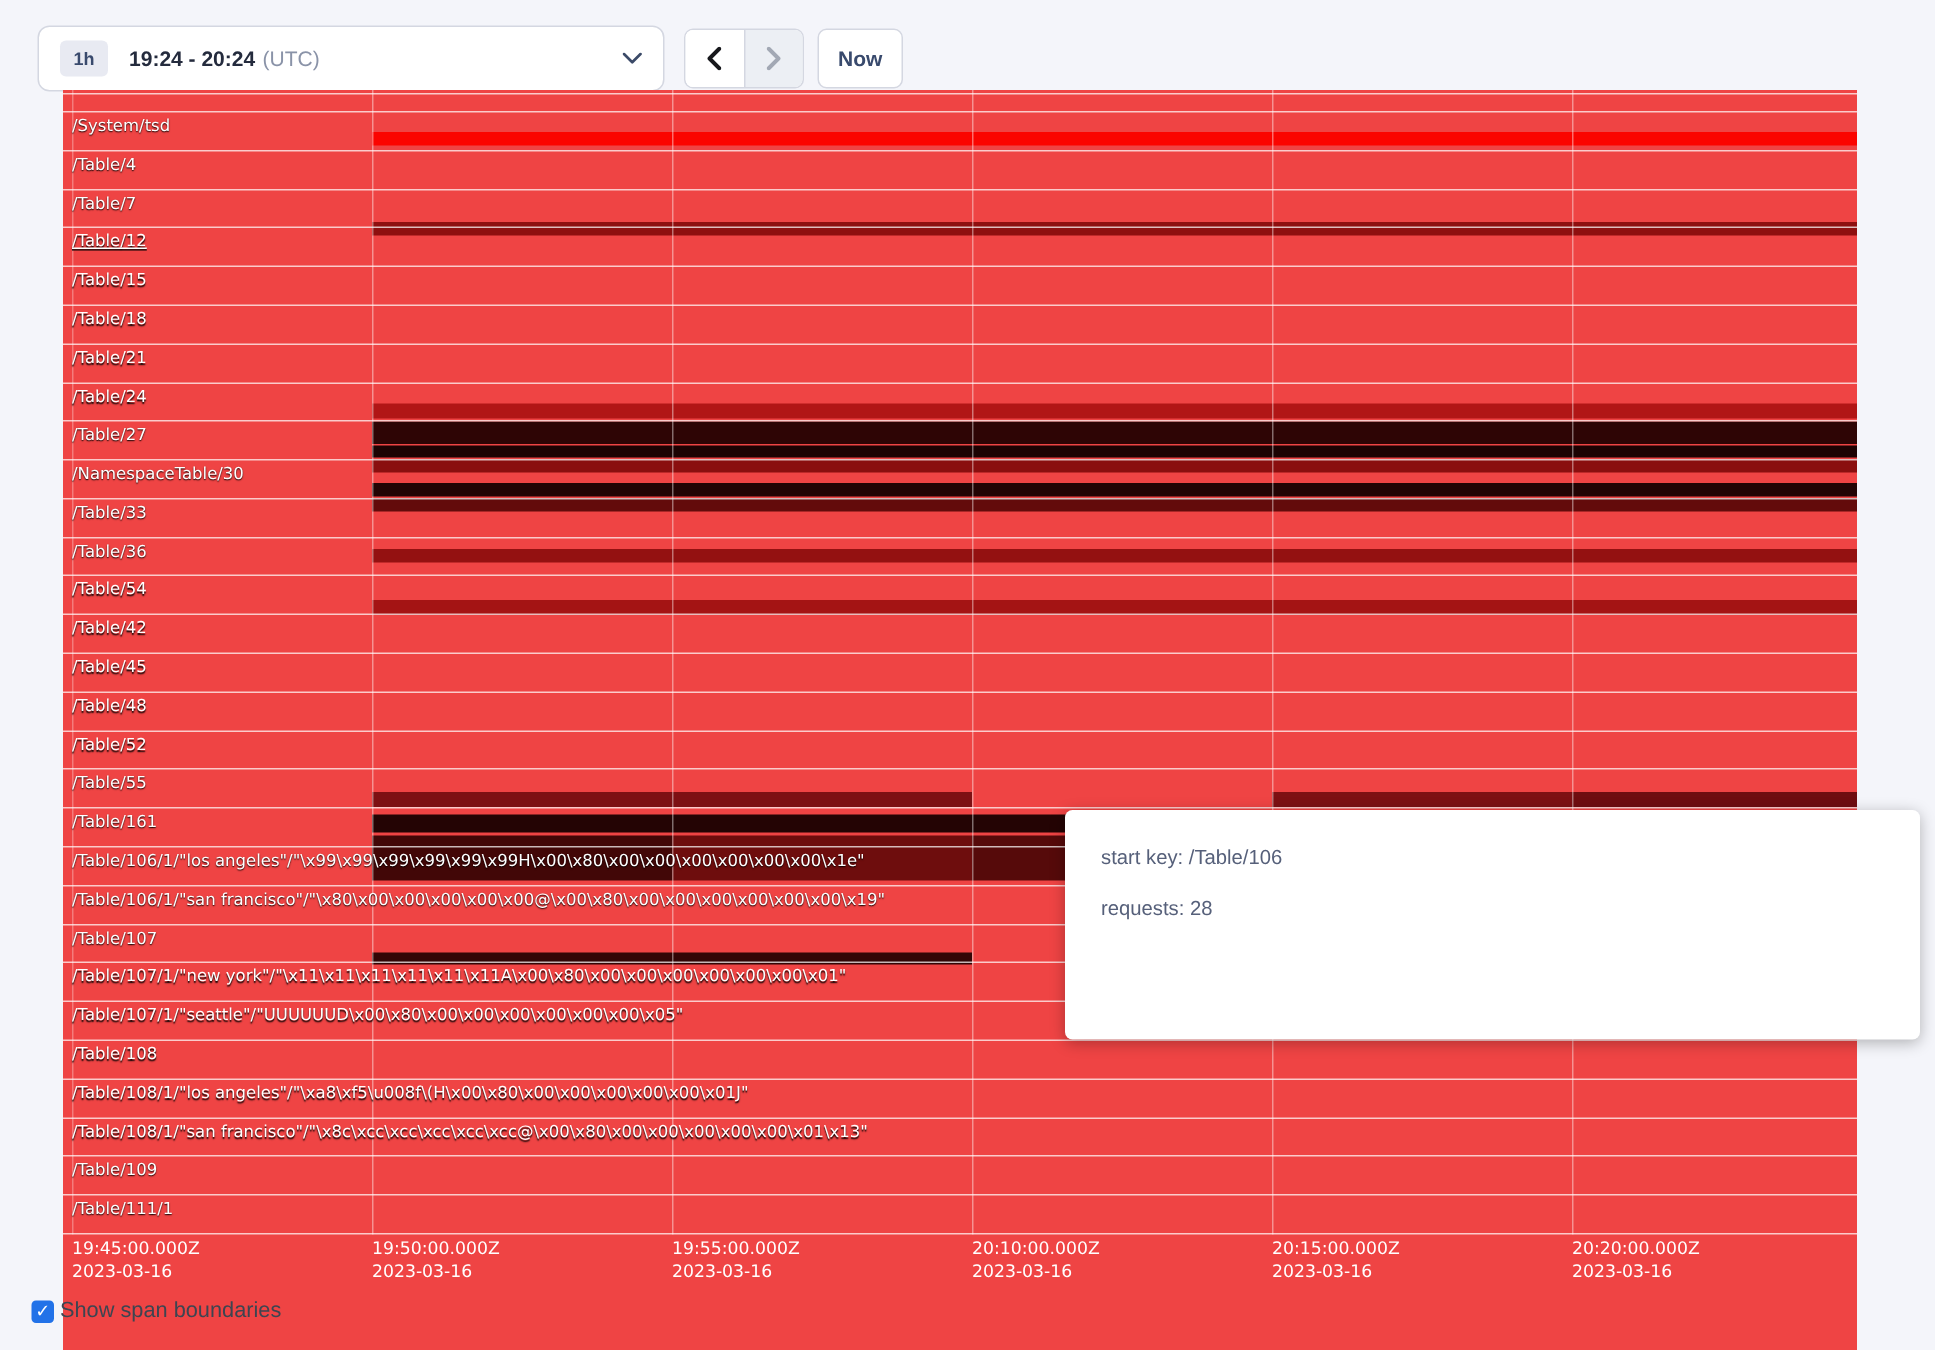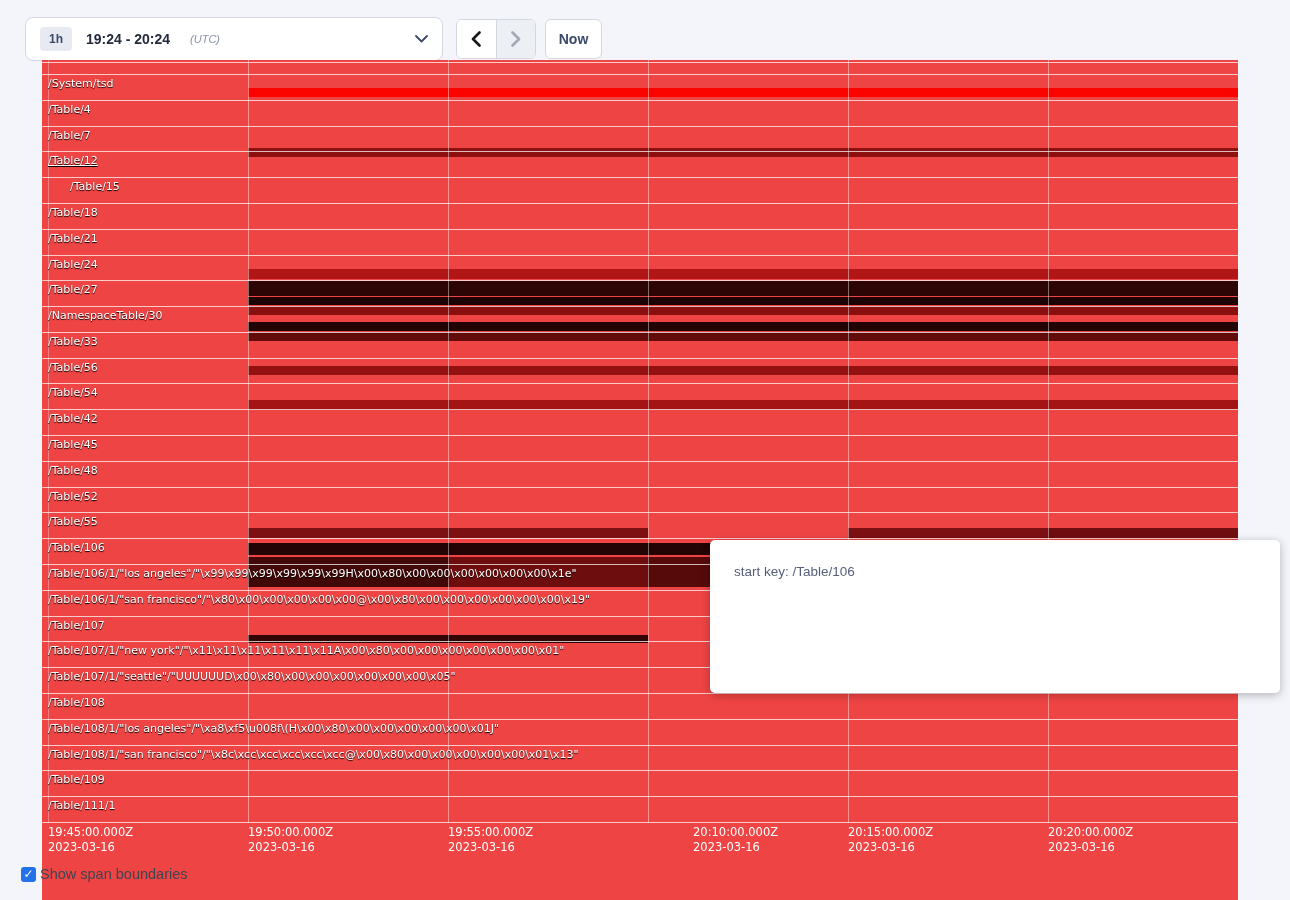--- a/index.html
+++ b/index.html
@@ -12,21 +12,21 @@
   .range-select{
     position:absolute;left:25px;top:17px;width:418px;height:44px;
     background:#fff;border:1px solid #d4d7e1;border-radius:8px;
     display:flex;align-items:center;box-sizing:border-box;cursor:pointer;
   }
   .badge{
     background:#e8eaf2;color:#394a6d;font-weight:bold;font-size:12px;
     border-radius:4px;padding:5px 9px;margin-left:14px;
   }
   .range-text{color:#242b3d;font-weight:bold;font-size:14px;margin-left:14px;}
-  .tz{color:#8a93a8;font-size:11px;margin-left:20px;font-style:italic;}
+  .tz{color:#8a93a8;font-size:14px;margin-left:5px;}
   .chev{margin-left:auto;margin-right:14px;display:flex;align-items:center;}
   .nav-group{
     position:absolute;left:456px;top:19px;height:40px;width:80px;
     display:flex;border:1px solid #d4d7e1;border-radius:6px;overflow:hidden;
     box-sizing:border-box;background:#fff;
   }
   .nav{
     width:40px;height:100%;border:none;background:#fff;display:flex;
     align-items:center;justify-content:center;cursor:pointer;padding:0;
   }
@@ -130,49 +130,49 @@
     <div class="hline" style="top: 762px; z-index: 3;"></div>
     <div class="hline" style="top: 14px; z-index: 3;"></div>
     <div class="rowlabel" style="top: 17px;">/System/tsd</div>
     <div class="hline" style="top: 40px; z-index: 3;"></div>
     <div class="rowlabel" style="top: 43px;">/Table/4</div>
     <div class="hline" style="top: 66px; z-index: 3;"></div>
     <div class="rowlabel" style="top: 69px;">/Table/7</div>
     <div class="hline" style="top: 91px; z-index: 3;"></div>
     <div class="rowlabel" style="top: 94px; text-decoration: underline;">/Table/12</div>
     <div class="hline" style="top: 117px; z-index: 3;"></div>
-    <div class="rowlabel" style="top: 120px; padding-left: 22px;">/Table/15</div>
+    <div class="rowlabel" style="top: 120px;">/Table/15</div>
     <div class="hline" style="top: 143px; z-index: 3;"></div>
     <div class="rowlabel" style="top: 146px;">/Table/18</div>
     <div class="hline" style="top: 169px; z-index: 3;"></div>
     <div class="rowlabel" style="top: 172px;">/Table/21</div>
     <div class="hline" style="top: 195px; z-index: 3;"></div>
     <div class="rowlabel" style="top: 198px;">/Table/24</div>
     <div class="hline" style="top: 220px; z-index: 3;"></div>
     <div class="rowlabel" style="top: 223px;">/Table/27</div>
     <div class="hline" style="top: 246px; z-index: 3;"></div>
     <div class="rowlabel" style="top: 249px;">/NamespaceTable/30</div>
     <div class="hline" style="top: 272px; z-index: 3;"></div>
     <div class="rowlabel" style="top: 275px;">/Table/33</div>
     <div class="hline" style="top: 298px; z-index: 3;"></div>
-    <div class="rowlabel" style="top: 301px;">/Table/56</div>
+    <div class="rowlabel" style="top: 301px;">/Table/36</div>
     <div class="hline" style="top: 323px; z-index: 3;"></div>
     <div class="rowlabel" style="top: 326px;">/Table/54</div>
     <div class="hline" style="top: 349px; z-index: 3;"></div>
     <div class="rowlabel" style="top: 352px;">/Table/42</div>
     <div class="hline" style="top: 375px; z-index: 3;"></div>
     <div class="rowlabel" style="top: 378px;">/Table/45</div>
     <div class="hline" style="top: 401px; z-index: 3;"></div>
     <div class="rowlabel" style="top: 404px;">/Table/48</div>
     <div class="hline" style="top: 427px; z-index: 3;"></div>
     <div class="rowlabel" style="top: 430px;">/Table/52</div>
     <div class="hline" style="top: 452px; z-index: 3;"></div>
     <div class="rowlabel" style="top: 455px;">/Table/55</div>
     <div class="hline" style="top: 478px; z-index: 3;"></div>
-    <div class="rowlabel" style="top: 481px;">/Table/106</div>
+    <div class="rowlabel" style="top: 481px;">/Table/161</div>
     <div class="hline" style="top: 504px; z-index: 3;"></div>
     <div class="rowlabel" style="top: 507px;">/Table/106/1/"los angeles"/"\x99\x99\x99\x99\x99\x99H\x00\x80\x00\x00\x00\x00\x00\x00\x1e"</div>
     <div class="hline" style="top: 530px; z-index: 3;"></div>
     <div class="rowlabel" style="top: 533px;">/Table/106/1/"san francisco"/"\x80\x00\x00\x00\x00\x00@\x00\x80\x00\x00\x00\x00\x00\x00\x19"</div>
     <div class="hline" style="top: 556px; z-index: 3;"></div>
     <div class="rowlabel" style="top: 559px;">/Table/107</div>
     <div class="hline" style="top: 581px; z-index: 3;"></div>
     <div class="rowlabel" style="top: 584px;">/Table/107/1/"new york"/"\x11\x11\x11\x11\x11\x11A\x00\x80\x00\x00\x00\x00\x00\x00\x01"</div>
     <div class="hline" style="top: 607px; z-index: 3;"></div>
     <div class="rowlabel" style="top: 610px;">/Table/107/1/"seattle"/"UUUUUUD\x00\x80\x00\x00\x00\x00\x00\x00\x05"</div>
@@ -191,36 +191,37 @@
       <div>2023-03-16</div>
     </div>
     <div class="axis" style="left: 206px; top: 765px;">
       <div>19:50:00.000Z</div>
       <div>2023-03-16</div>
     </div>
     <div class="axis" style="left: 406px; top: 765px;">
       <div>19:55:00.000Z</div>
       <div>2023-03-16</div>
     </div>
-    <div class="axis" style="left: 606px; top: 765px; margin-left: 45px;">
+    <div class="axis" style="left: 606px; top: 765px;">
       <div>20:10:00.000Z</div>
       <div>2023-03-16</div>
     </div>
     <div class="axis" style="left: 806px; top: 765px;">
       <div>20:15:00.000Z</div>
       <div>2023-03-16</div>
     </div>
     <div class="axis" style="left: 1006px; top: 765px;">
       <div>20:20:00.000Z</div>
       <div>2023-03-16</div>
     </div>
   </div>
 
 <div class="tooltip">
   <div class="tline">start key: /Table/106</div>
+  <div class="tline">requests: 28</div>
 </div>
 
 <div class="footer">
   <span class="cb">
     <span class="check">✓</span>
   </span>
   <span class="cb-label">Show span boundaries</span>
 </div>
 
 </body></html>

